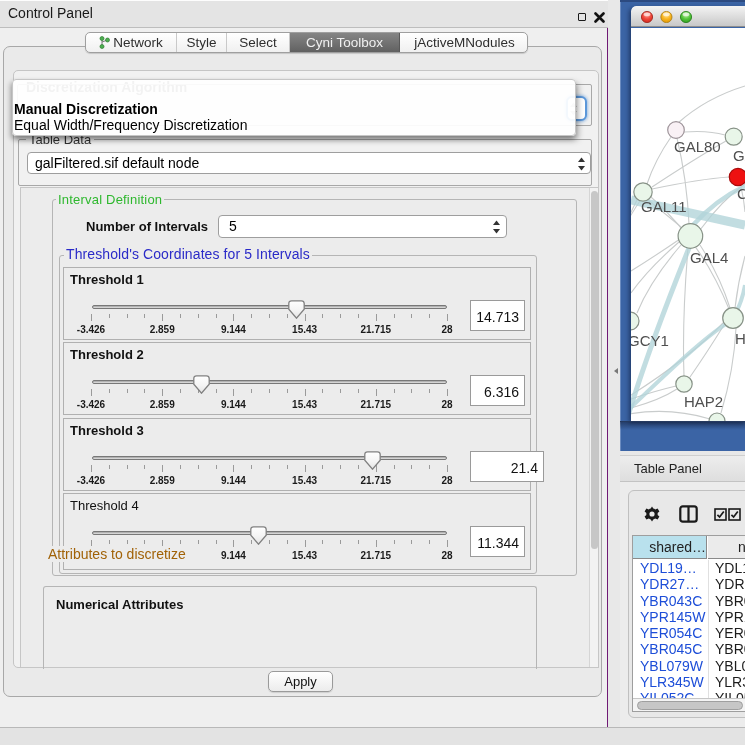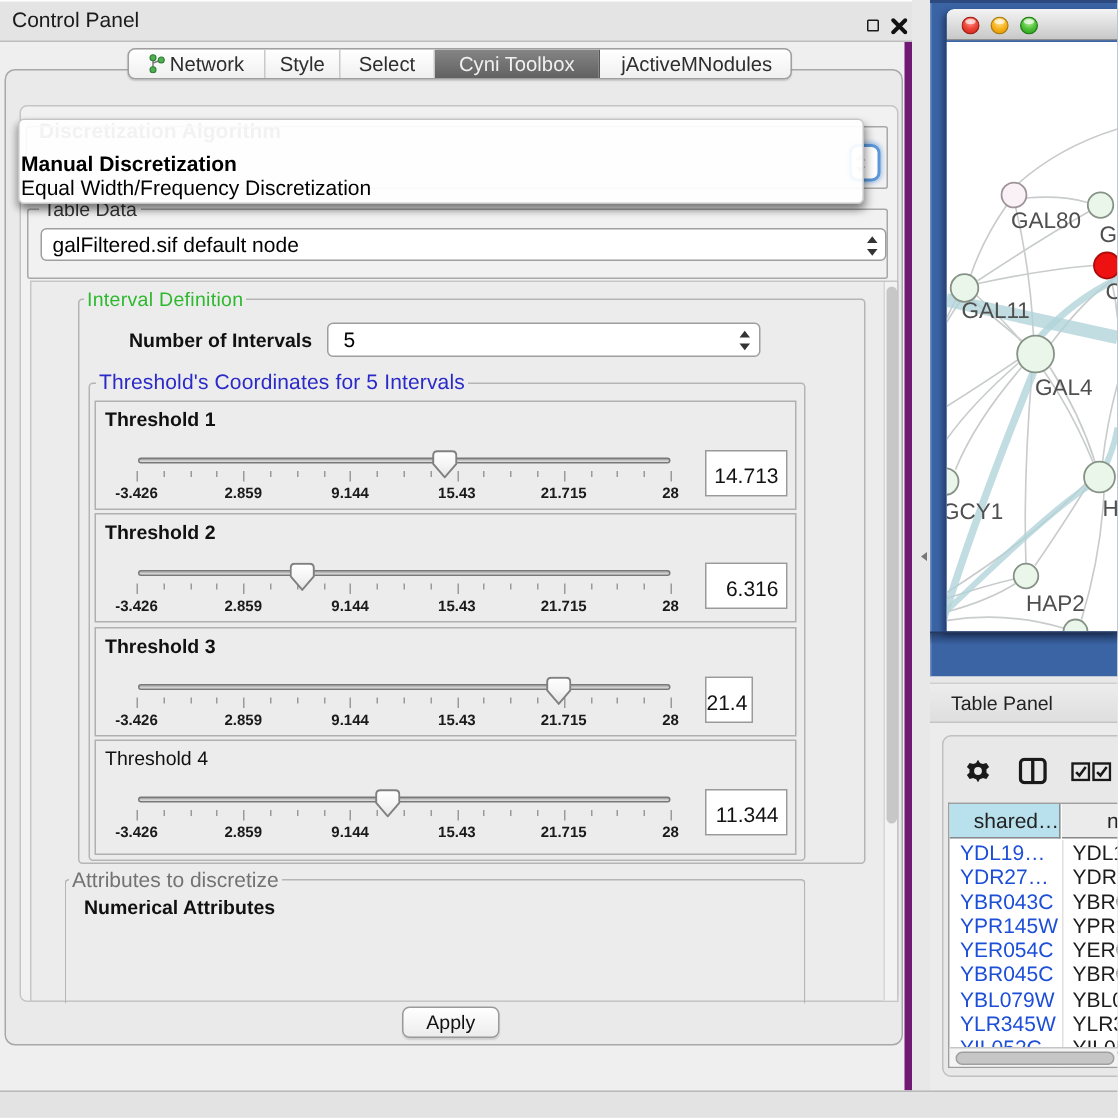--- a/index.html
+++ b/index.html
@@ -3,21 +3,21 @@
 <style>
 * { margin:0; padding:0; box-sizing:border-box; }
 body { width:745px; height:745px; position:relative; overflow:hidden;
   font-family:"Liberation Sans", sans-serif; background:#e8e8e8; }
 .abs { position:absolute; }
 .seg { display:inline-block; height:100%; text-align:center; font-size:13.5px; color:#2e2e2e; border-right:1px solid #c9c9c9; vertical-align:top; }
 .seg.dark { background:linear-gradient(#858585,#616161); color:#f0f0f0; border-right:1px solid #585858; }
 </style></head>
 <body>
 
-<div class="abs" style="left:0;top:0;width:608px;height:727px;background:#efefef;border-right:5px solid #701a75">
+<div class="abs" style="left:0;top:0;width:608px;height:727px;background:#efefef;border-right:1px solid #701a75">
   <div class="abs" style="left:0;top:0;width:608px;height:28px;background:#e4e4e4;border-bottom:1px solid #bdbdbd;box-shadow:inset 0 1px 0 #fdfdfd">
     <div class="abs" style="left:8px;top:0;line-height:27px;font-size:14px;color:#1a1a1a">Control Panel</div>
     <div class="abs" style="left:578px;top:13px;width:8px;height:8px;border:1.4px solid #1a1a1a;border-radius:1px"></div>
     <svg class="abs" style="left:594px;top:12px" width="11" height="11" viewBox="0 0 11 11">
         <path d="M1.5,1.5 L9.5,9.5 M9.5,1.5 L1.5,9.5" stroke="#111" stroke-width="2.6" stroke-linecap="round"></path>
       </svg>
   </div>
 
   <div class="abs" style="left:3px;top:46px;width:599px;height:651px;border:1px solid #a8a8a8;border-radius:7px;background:#eaeaea"></div>
   <div class="abs" style="left:13px;top:70px;width:586px;height:598px;border:1px solid #c5c5c5;border-radius:5px;background:#f1f1f1"></div>
@@ -186,21 +186,21 @@
 <svg style="position:absolute;left:299.5px;top:32px" width="17" height="19" viewBox="0 0 17 19">
 <defs>
           <linearGradient id="tg3080" x1="0" y1="0" x2="0" y2="1">
             <stop offset="0" stop-color="#ffffff"></stop>
             <stop offset="0.55" stop-color="#f4f4f4"></stop>
             <stop offset="1" stop-color="#e4e4e4"></stop>
           </linearGradient>
         </defs>
 <path d="M3.6,0.8 H13.4 Q16.2,0.8 16.2,3.6 V9.2 L8.5,18.2 L0.8,9.2 V3.6 Q0.8,0.8 3.6,0.8 Z" fill="url(#tg3080)" stroke="#808080" stroke-width="1.3"></path>
       </svg>
-<div style="position:absolute;left:406px;top:32px;width:32px;height:31px;background:#fff;border:1px solid #9a9a9a;font-size:14px;color:#111;text-align:right;line-height:33px;padding-right:5px">21.4</div>
+<div style="position:absolute;left:406px;top:32px;width:74px;height:31px;background:#fff;border:1px solid #9a9a9a;font-size:14px;color:#111;text-align:right;line-height:33px;padding-right:5px">21.4</div>
 </div>
 <div style="position:absolute;left:63px;top:493px;width:468px;height:77px;background:#ececec;border:1px solid #b0b0b0">
 <div style="position:absolute;left:6px;top:4px;font-size:13px;font-weight:normal;color:#111">Threshold 4</div>
 <div style="position:absolute;left:28px;top:37px;width:355px;height:4px;background:linear-gradient(#9a9a9a,#c9c9c9,#e0e0e0);border:1px solid #787878;border-radius:2px"></div>
 <div style="position:absolute;left:27.0px;top:46px;width:1px;height:7px;background:#9a9a9a"></div>
 <div style="position:absolute;left:44.8px;top:46px;width:1px;height:4px;background:#9a9a9a"></div>
 <div style="position:absolute;left:62.6px;top:46px;width:1px;height:4px;background:#9a9a9a"></div>
 <div style="position:absolute;left:80.4px;top:46px;width:1px;height:4px;background:#9a9a9a"></div>
 <div style="position:absolute;left:98.2px;top:46px;width:1px;height:7px;background:#9a9a9a"></div>
 <div style="position:absolute;left:116.0px;top:46px;width:1px;height:4px;background:#9a9a9a"></div>
@@ -232,21 +232,21 @@
             <stop offset="0.55" stop-color="#f4f4f4"></stop>
             <stop offset="1" stop-color="#e4e4e4"></stop>
           </linearGradient>
         </defs>
 <path d="M3.6,0.8 H13.4 Q16.2,0.8 16.2,3.6 V9.2 L8.5,18.2 L0.8,9.2 V3.6 Q0.8,0.8 3.6,0.8 Z" fill="url(#tg1940)" stroke="#808080" stroke-width="1.3"></path>
       </svg>
 <div style="position:absolute;left:406px;top:32px;width:55px;height:31px;background:#fff;border:1px solid #9a9a9a;font-size:14px;color:#111;text-align:right;line-height:33px;padding-right:5px">11.344</div>
 </div>
 
   <div class="abs" style="left:43px;top:586px;width:494px;height:83px;border:1px solid #b5b5b5;border-radius:3px 3px 0 0;border-bottom:none"></div>
-  <div class="abs" style="left:46px;top:578px;font-size:14px;color:#737373;background:#ececec;padding:0 2px">Attributes to discretize</div>
+  <div class="abs" style="left:46px;top:546px;font-size:14px;color:#a16207;background:#ececec;padding:0 2px">Attributes to discretize</div>
   <div class="abs" style="left:56px;top:597px;font-size:13px;font-weight:bold;color:#111">Numerical Attributes</div>
 
   <div class="abs" style="left:268px;top:671px;width:65px;height:21px;background:linear-gradient(#ffffff,#ececec);border:1px solid #9a9a9a;border-radius:5px;text-align:center;line-height:19px;font-size:13px;color:#111;box-shadow:0 1px 1px rgba(0,0,0,0.12)">Apply</div>
 
 </div>
 
 <div class="abs" style="left:614px;top:368px;width:0;height:0;border-top:3px solid transparent;border-bottom:3px solid transparent;border-right:4px solid #777"></div>
 
 <div class="abs" style="left:620px;top:0;width:125px;height:451px;background:#3b64a5;border-left:1px solid #6c8cc0"></div>
 <div class="abs" style="left:620px;top:0;width:125px;height:2px;background:#2c4a80"></div>

